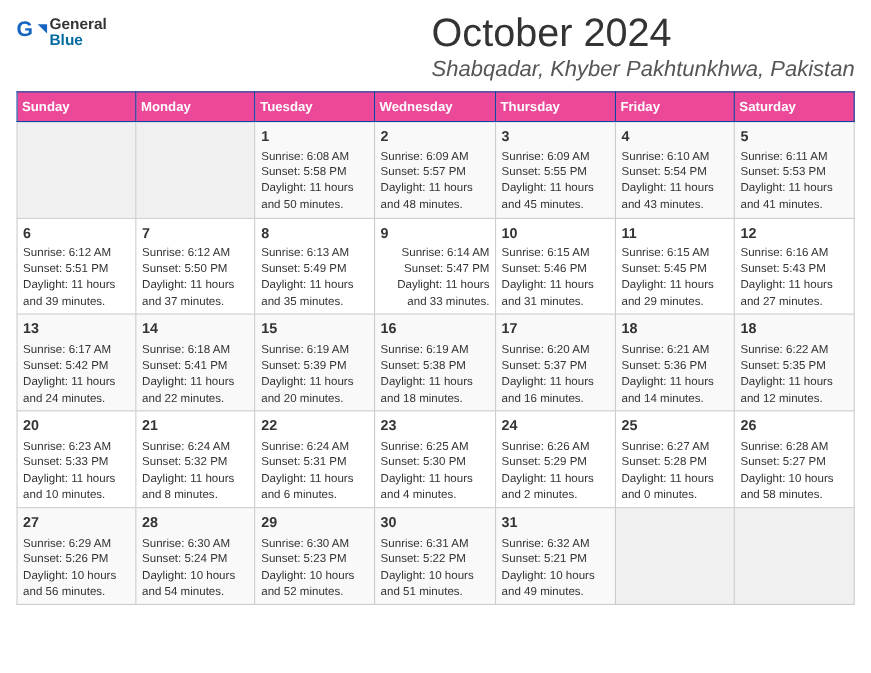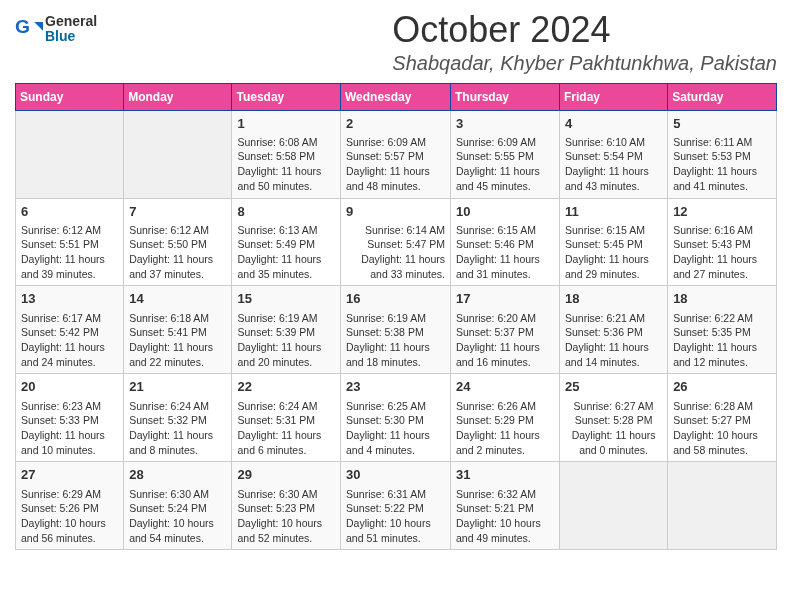--- a/index.html
+++ b/index.html
@@ -273,21 +273,21 @@
 Daylight: 11 hours and 4 minutes.</div>
         </td>
         <td>
           <span class="day-number">24</span>
           <div class="cell-content" style="white-space: pre-line;">Sunrise: 6:26 AM
 Sunset: 5:29 PM
 Daylight: 11 hours and 2 minutes.</div>
         </td>
         <td>
           <span class="day-number">25</span>
-          <div class="cell-content" style="white-space: pre-line; text-align: center;">Sunrise: 6:27 AM
+          <div class="cell-content" style="white-space: pre-line;">Sunrise: 6:27 AM
 Sunset: 5:28 PM
 Daylight: 11 hours and 0 minutes.</div>
         </td>
         <td>
           <span class="day-number">26</span>
           <div class="cell-content" style="white-space: pre-line;">Sunrise: 6:28 AM
 Sunset: 5:27 PM
 Daylight: 10 hours and 58 minutes.</div>
         </td>
       </tr>

